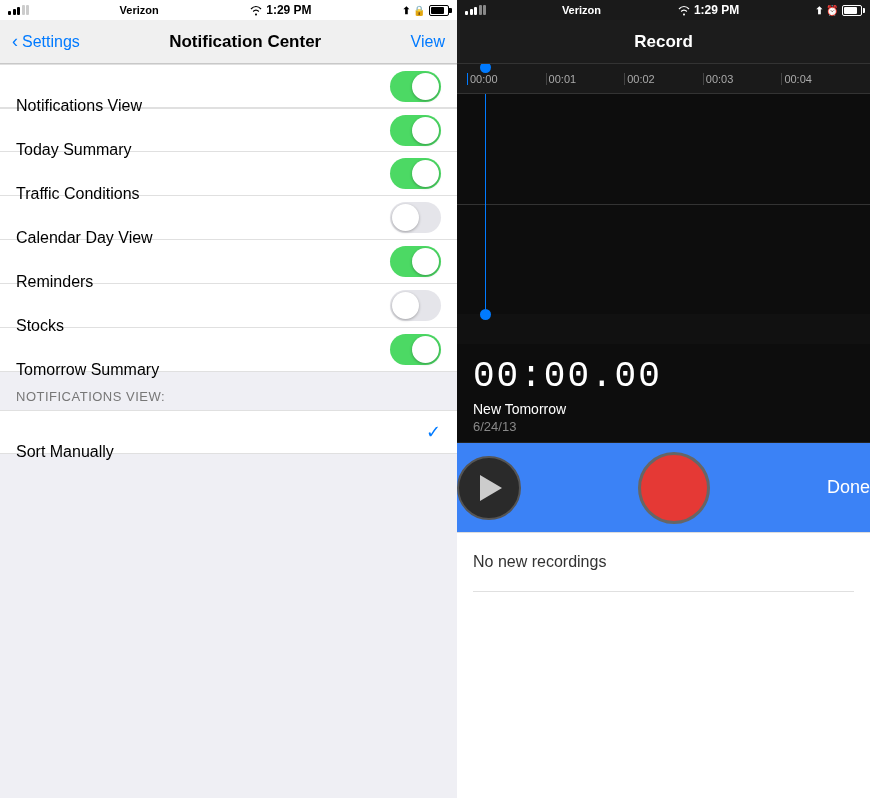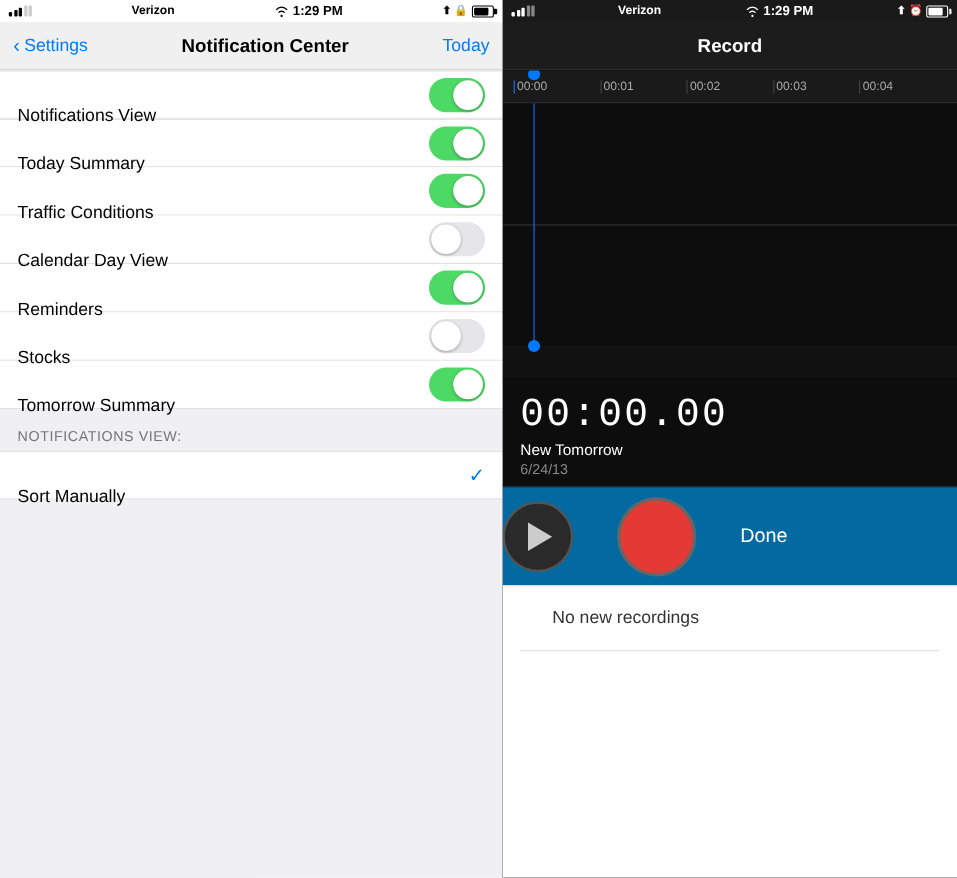--- a/index.html
+++ b/index.html
@@ -238,25 +238,25 @@
       font-size: 14px;
       margin-top: 4px;
     }
     .recording-date {
       color: #888;
       font-size: 13px;
       margin-top: 2px;
     }
 
     .controls-area {
-      background: #0369a1;
+      background: #3b82f6;
       height: 90px;
       display: flex;
       align-items: center;
-      justify-content: flex-start;
+      justify-content: space-between;
       gap: 40px;
       border-top: 1px solid #222;
     }
 
     .play-button {
       width: 64px;
       height: 64px;
       border-radius: 50%;
       background: #2a2a2a;
       border: 2px solid #555;
@@ -293,21 +293,20 @@
 
     .no-recordings-area {
       background: #fff;
       flex: 1;
       padding: 20px 16px;
       border-top: 1px solid #ddd;
     }
     .no-recordings-text {
       color: #333;
       font-size: 16px;
-      margin-left: 29px;
     }
     .no-recordings-divider {
       margin-top: 20px;
       border-top: 1px solid #e0e0e0;
     }
 
     .battery-icon {
       display: inline-block;
       width: 20px;
       height: 11px;
@@ -411,21 +410,21 @@
       </div>
     </div>
   </div>
 
   <div class="nav-bar">
     <div class="nav-back">
       <span class="chevron">‹</span>
       <span>Settings</span>
     </div>
     <span class="nav-title">Notification Center</span>
-    <span class="nav-edit">Today</span>
+    <span class="nav-edit">View</span>
   </div>
 
   <div class="settings-list">
 
     <div style="margin-top:0;">
       <div class="settings-row">
         <span class="row-label">Notifications View</span>
         <div class="toggle on">
           <div class="toggle-knob"></div>
         </div>

